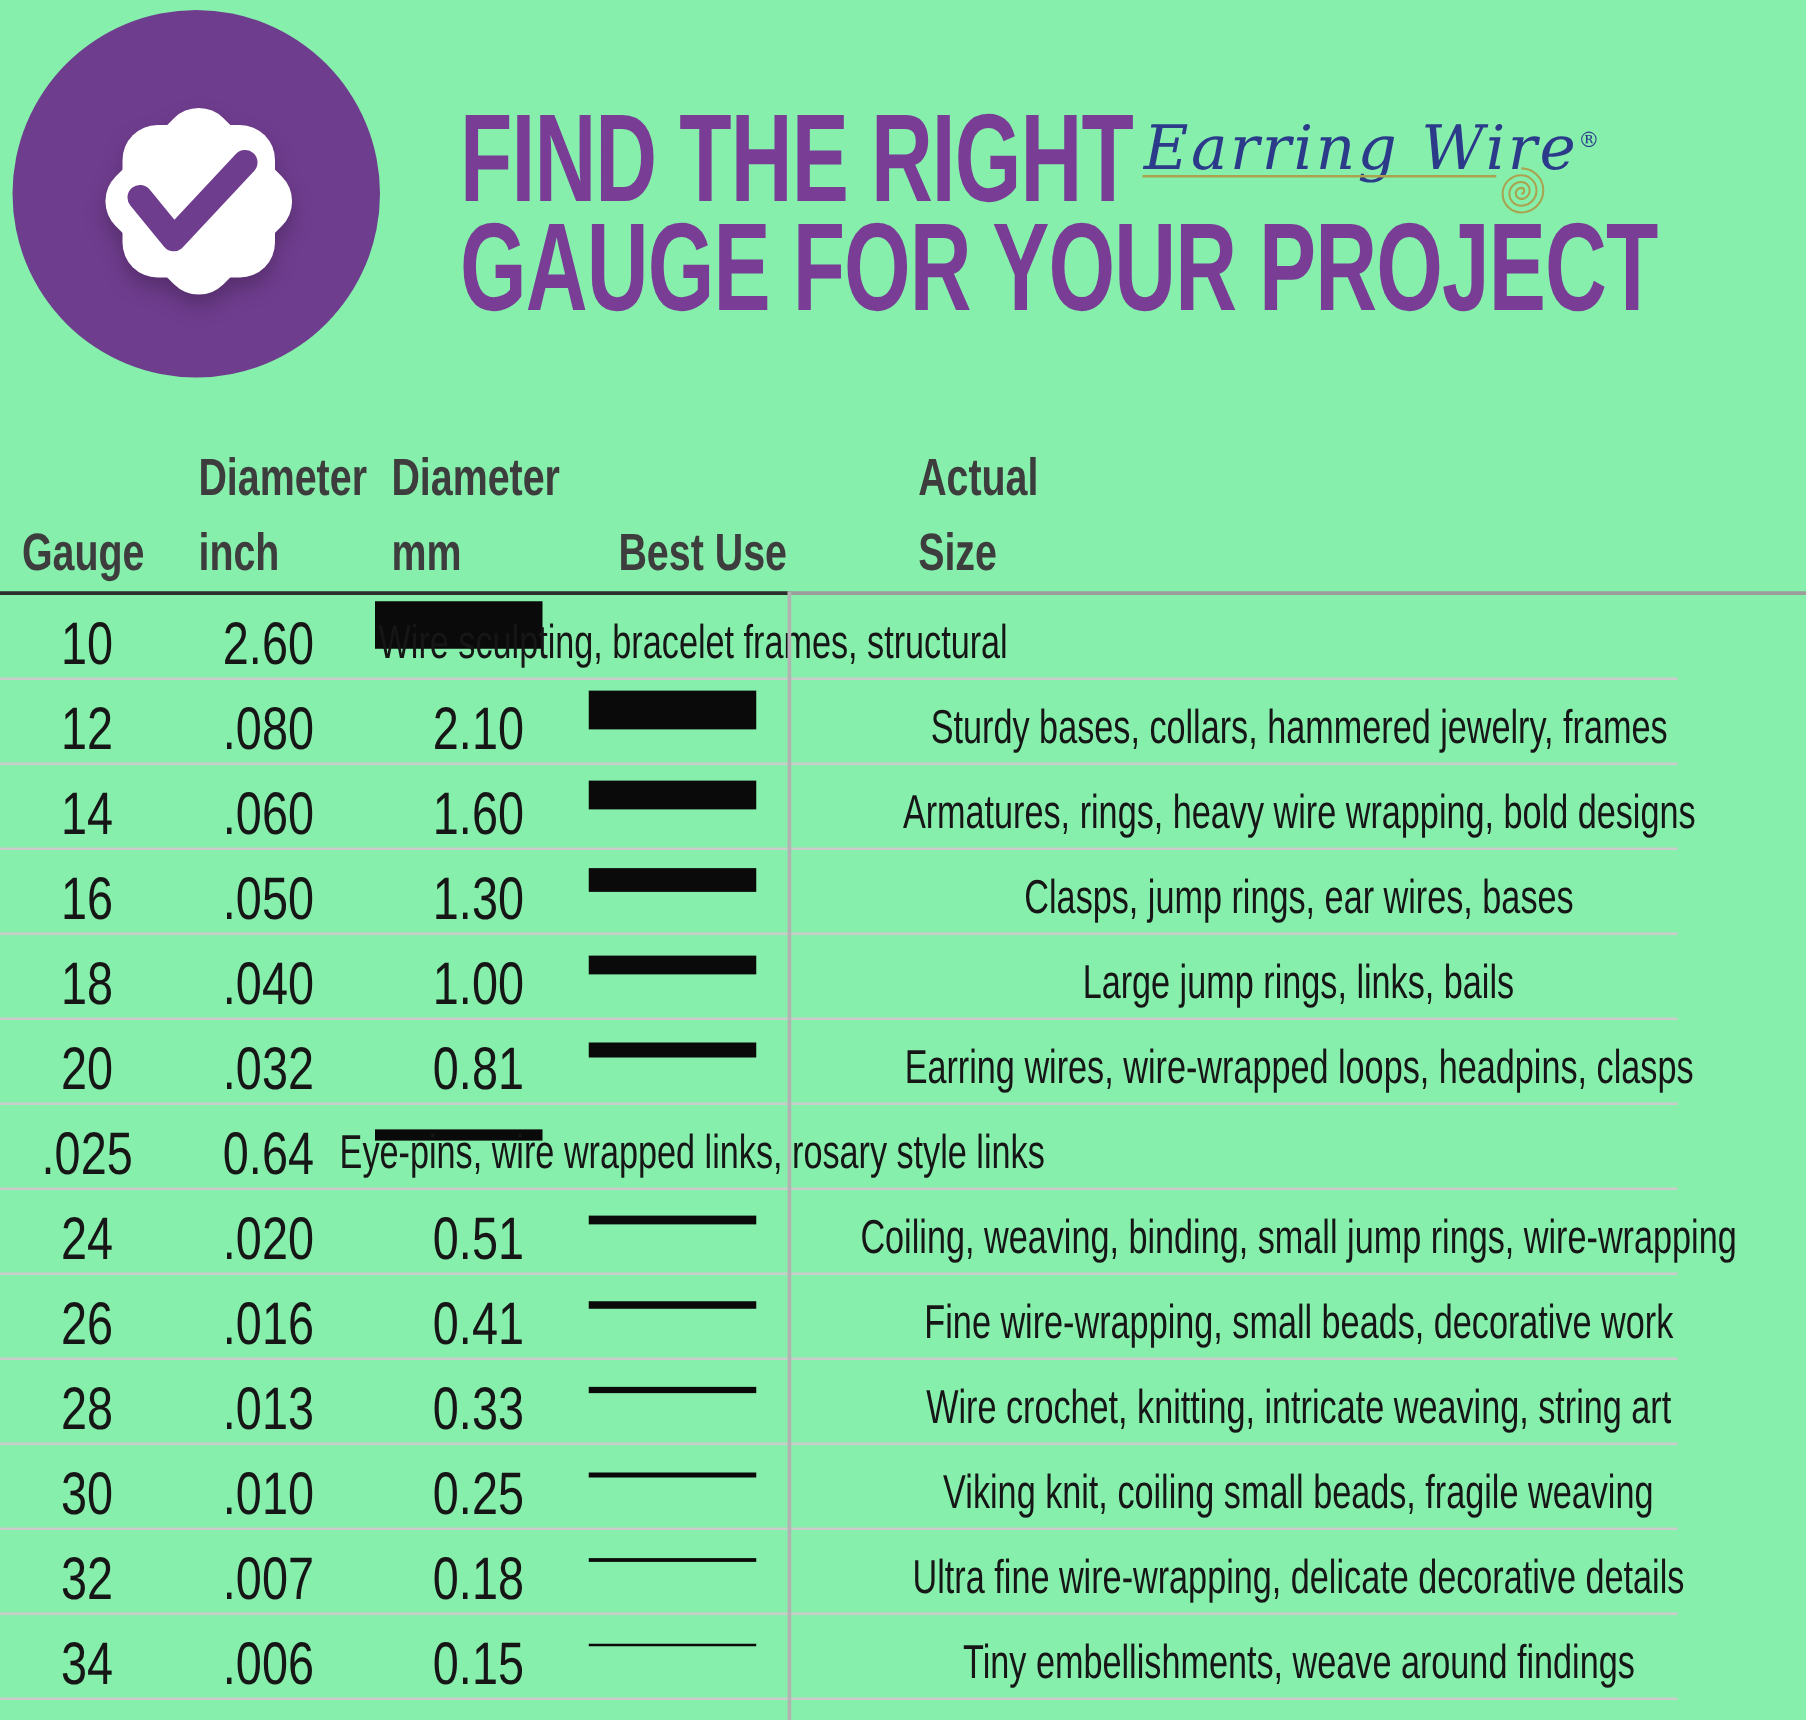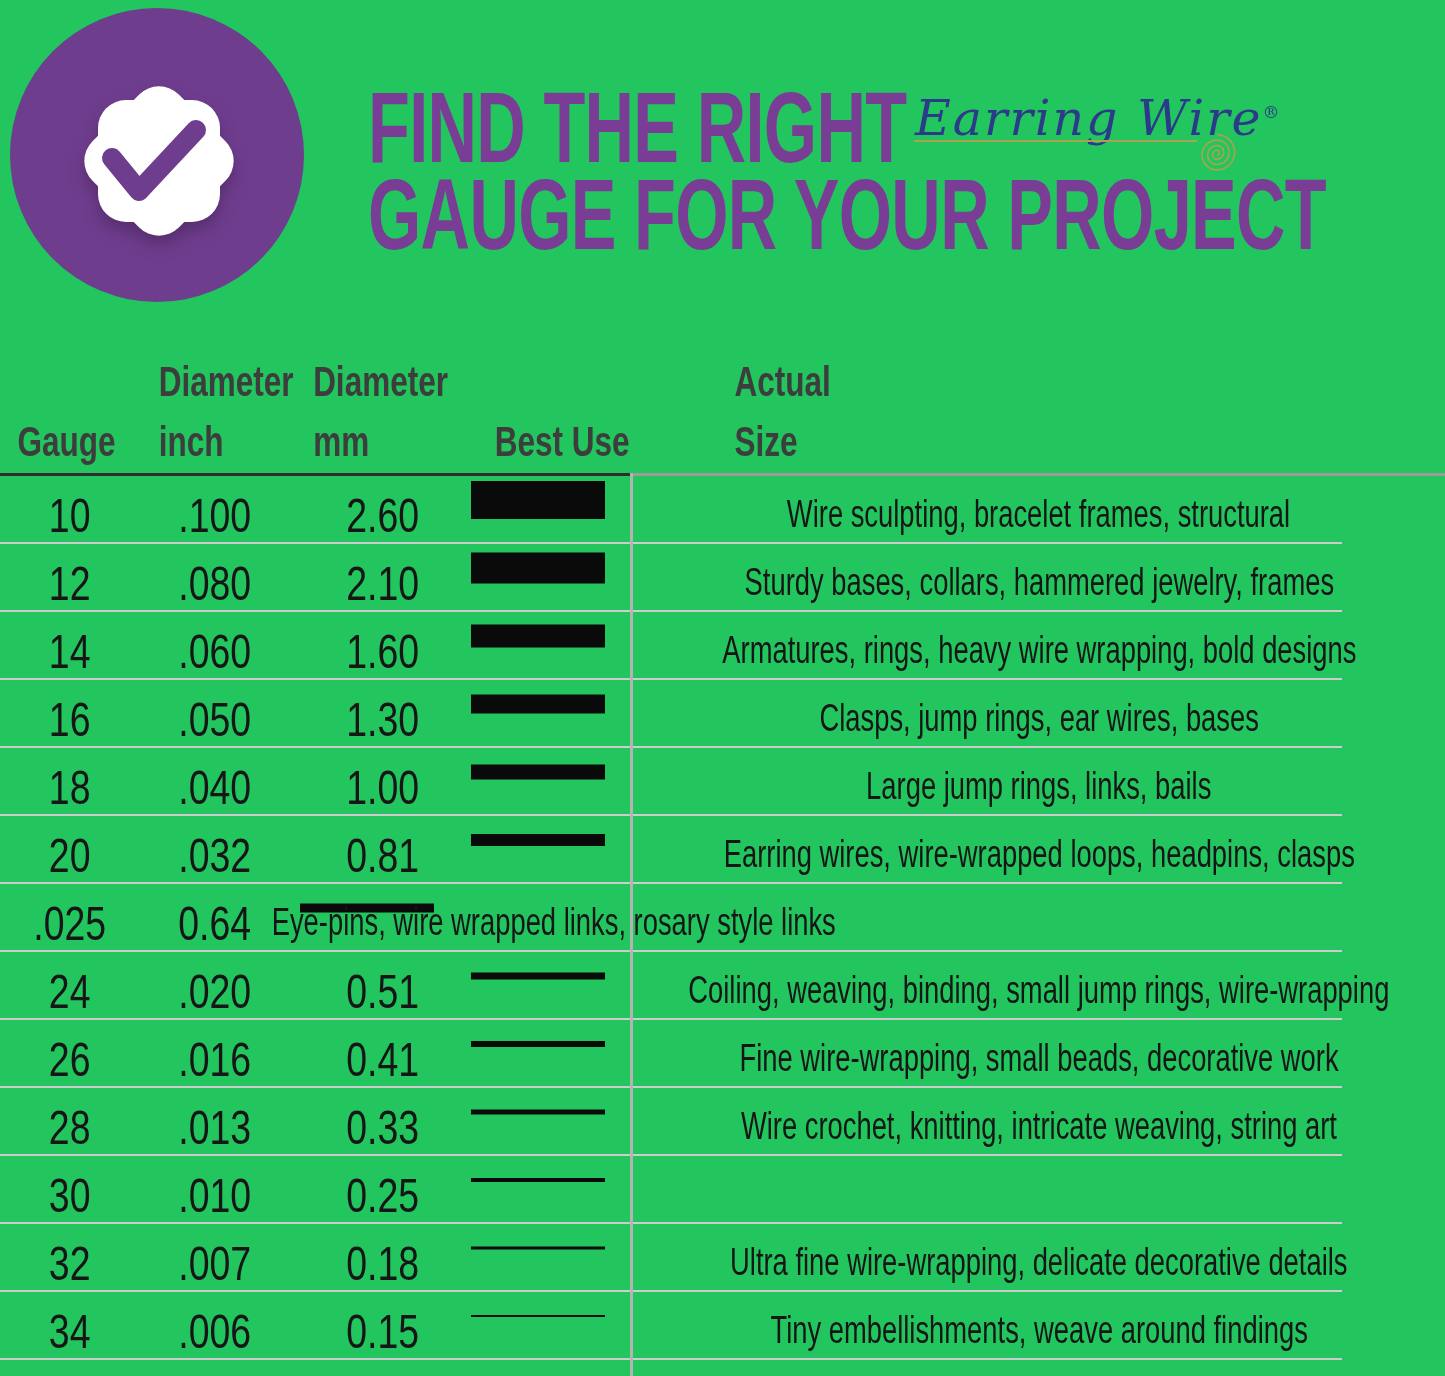--- a/index.html
+++ b/index.html
@@ -1,18 +1,18 @@
 <!DOCTYPE html>
 <html style="--badge-purple: #6f3d8e; --title-purple: #7a3d96; --logo-navy: #2c3a8a; --logo-olive: #aba24f; --header-gray: #3d3d3d; --body-black: #161616; --bar-black: #0a0a0a; --row-line: #cccccc; --rule-dark: #2e2e2e; --rule-gray: #9c9c9c; --divider-gray: #b3b3b3;"><head>
 <meta charset="utf-8">
 <style>
   * { margin:0; padding:0; box-sizing:border-box; }
   html,body { background:#ffffff; }
   body { font-family:"Liberation Sans", sans-serif; }
-  .page { position:relative; width:1445px; height:1376px; background:#22c55e; overflow:hidden;padding-left:15px; }
+  .page { position:relative; width:1445px; height:1376px; background:#86efac; overflow:hidden;padding-left:15px; }
 
   
   .badge-svg { position:absolute; left:8px; top:6px; }
 
   
   .title { position:absolute; left:368px; top:84px; font-size:100px; font-weight:bold;
            line-height:87px; letter-spacing:-1px; color:var(--title-purple,#7a3d96); white-space:nowrap; }
   .title .tline { display:block; transform:scaleX(0.685); transform-origin:left center; }
 
   
@@ -95,23 +95,20 @@
   </div>
 
   <div class="rule-left"></div>
   <div class="rule-right"></div>
 
   <div class="rows" id="rows">
       <div class="row">
     <div class="cell c-gauge">
       <span class="num">10</span>
     </div>
-    <div class="cell c-inch">
-      <span class="num">.100</span>
-    </div>
     <div class="cell c-mm">
       <span class="num">2.60</span>
     </div>
     <div class="cell c-size">
       <div class="bar" style="height: 38px;"></div>
     </div>
     <div class="cell c-best">
       <span class="best">Wire sculpting, bracelet frames, structural</span>
     </div>
   </div>
@@ -270,20 +267,23 @@
       <span class="num">30</span>
     </div>
     <div class="cell c-inch">
       <span class="num">.010</span>
     </div>
     <div class="cell c-mm">
       <span class="num">0.25</span>
     </div>
     <div class="cell c-size">
       <div class="bar" style="height: 4px;"></div>
+    </div>
+    <div class="cell c-best">
+      <span class="best">Viking knit, coiling small beads, fragile weaving</span>
     </div>
   </div>
       <div class="row">
     <div class="cell c-gauge">
       <span class="num">32</span>
     </div>
     <div class="cell c-inch">
       <span class="num">.007</span>
     </div>
     <div class="cell c-mm">

